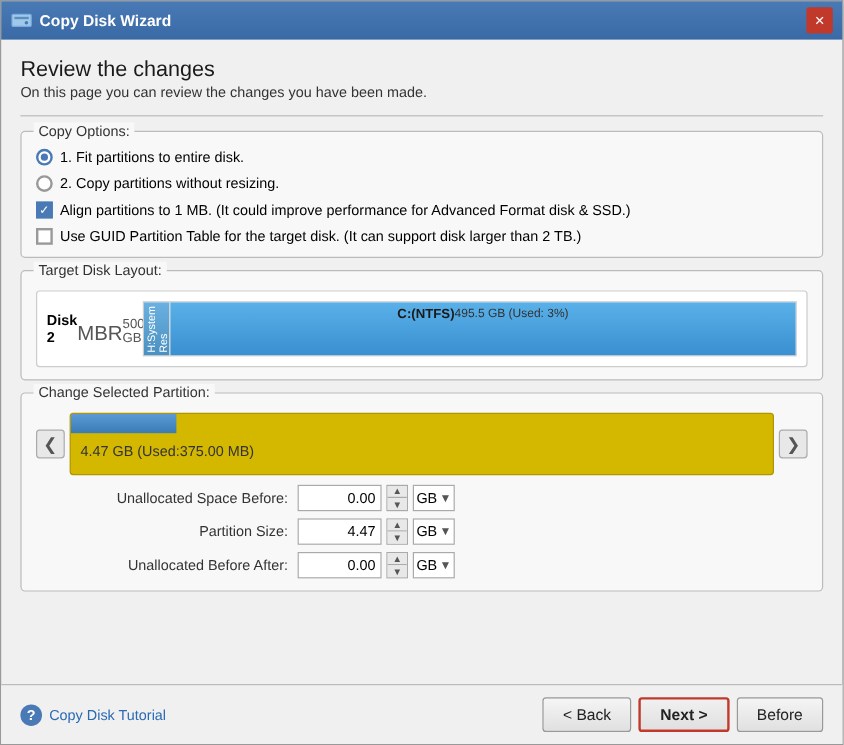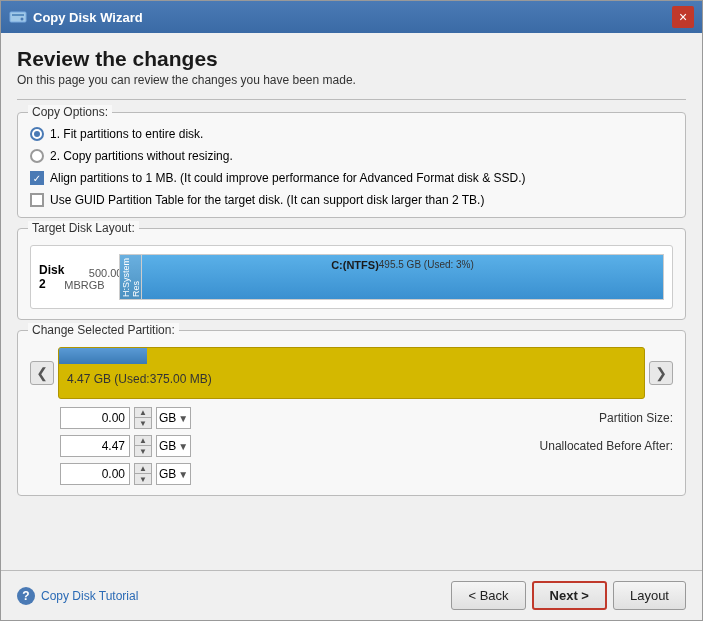--- a/index.html
+++ b/index.html
@@ -61,22 +61,22 @@
     }
     .content {
       flex: 1;
       padding: 14px 16px;
       display: flex;
       flex-direction: column;
       gap: 10px;
       overflow: auto;
     }
     .page-title {
-      font-size: 21px;
-      font-weight: bold;
+      font-size: 18px;
+      font-weight: normal;
       color: #1a1a1a;
       margin-bottom: 2px;
     }
     .page-subtitle {
       font-size: 12px;
       color: #333;
     }
     .divider {
       border: none;
       border-top: 1px solid #bbb;
@@ -175,21 +175,21 @@
     }
     .disk-icon {
       width: 36px;
       height: 28px;
     }
     .disk-name {
       font-weight: bold;
       font-size: 12px;
     }
     .disk-type {
-      font-size: 11px;
+      font-size: 17px;
       color: #555;
     }
     .disk-size {
       font-size: 11px;
       color: #555;
     }
     .disk-partitions {
       flex: 1;
       display: flex;
       height: 46px;
@@ -469,20 +469,21 @@
         <div class="nav-arrow">❮</div>
         <div class="partition-bar-container">
           <div class="partition-fill"></div>
           <div class="partition-bar-label">4.47 GB (Used:375.00 MB)</div>
         </div>
         <div class="nav-arrow">❯</div>
       </div>
 
       <div class="form-grid">
 
+        <div class="form-label">Unallocated Space Before:</div>
         <div class="form-input-group">
           <input type="text" class="spin-input" value="0.00" style="">
           <div class="spin-arrows">
             <div class="spin-up">▲</div>
             <div class="spin-down">▼</div>
           </div>
           <div class="unit-dropdown">
             <span class="unit-text">GB</span>
             <span class="dropdown-arrow">▼</span>
           </div>
@@ -519,16 +520,16 @@
   </div>
 
   <div class="footer">
     <div class="footer-left">
       <div class="help-icon">?</div>
       <a class="help-link" href="#">Copy Disk Tutorial</a>
     </div>
     <div class="footer-buttons">
       <button class="btn">&lt; Back</button>
       <button class="btn btn-next">Next &gt;</button>
-      <button class="btn">Layout</button>
+      <button class="btn">Before</button>
     </div>
   </div>
 </div>
 
 </body></html>

